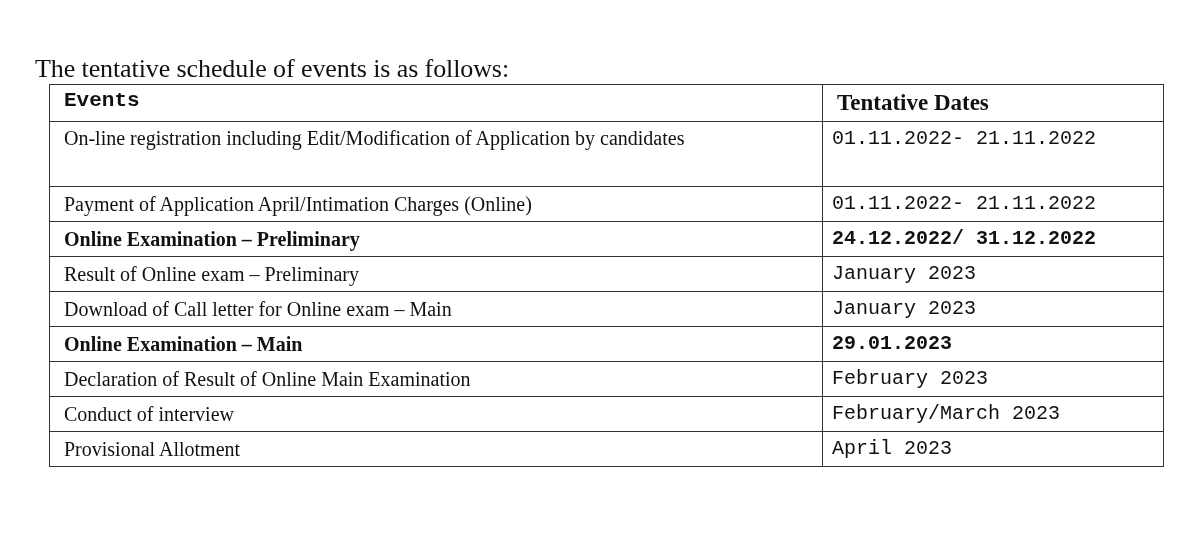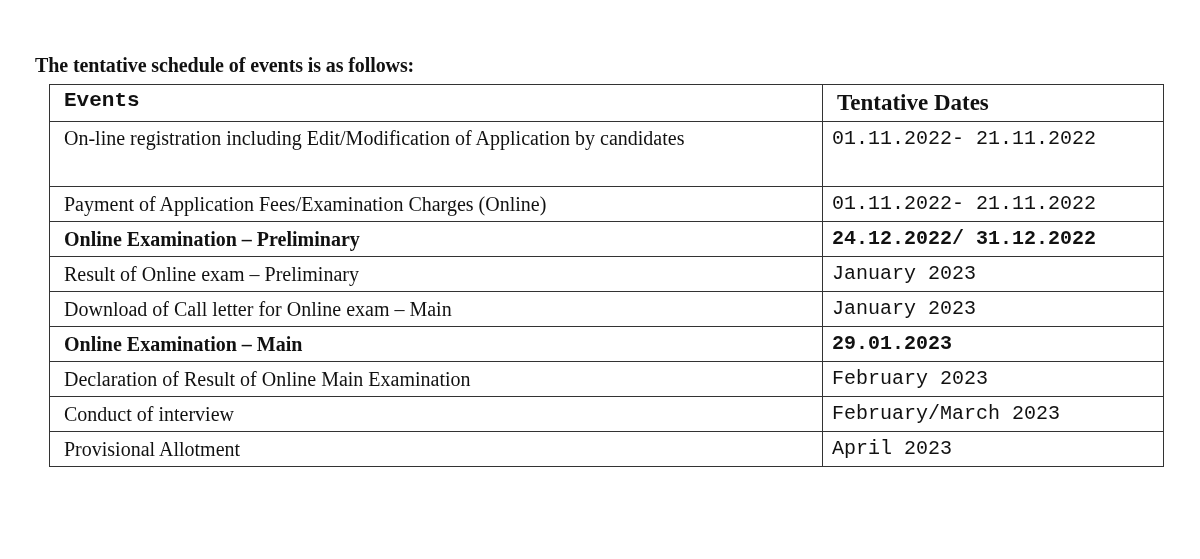--- a/index.html
+++ b/index.html
@@ -1,18 +1,18 @@
 <!DOCTYPE html>
 <html><head>
 <meta charset="utf-8">
 <style>
   html, body { margin: 0; padding: 0; background: #ffffff; }
   body { width: 1200px; height: 559px; position: relative; overflow: hidden;
          font-family: "Liberation Serif", "DejaVu Serif", serif; color: #111; }
-  .title { position: absolute; left: 35px; top: 54px; font-size: 20px; font-weight: bold; letter-spacing: -0.1px; }
+  .title { position: absolute; left: 35px; top: 54px; font-size: 26px; font-weight: normal; letter-spacing: -0.1px; }
   table.schedule { position: absolute; left: 49px; top: 84px; width: 1115px; border-collapse: collapse; }
   table.schedule td, table.schedule th { border: 1.5px solid #333; padding: 0 0 0 14px; vertical-align: top;
      font-size: 20px; line-height: 34px; text-align: left; font-weight: normal; }
   table.schedule th { font-weight: bold; height: 36px; line-height: 34px; }
   table.schedule th.events-h { font-size: 21px; line-height: 32px; font-family: Liberation Mono, monospace; }
   table.schedule th.dates-h { font-size: 23px; line-height: 36px; }
   table.schedule td.col-event { width: 758px; }
   table.schedule td.col-date { padding-left: 9px; font-family: Liberation Mono, monospace; }
   tr.tall td { height: 64px; }
   tr.tall td.col-event { line-height: 33px; }
@@ -30,21 +30,21 @@
       <th class="events-h">Events</th>
       <th class="dates-h">Tentative Dates</th>
     </tr>
   </thead>
   <tbody>
     <tr class="tall">
       <td class="col-event">On-line registration including Edit/Modification of Application by candidates</td>
       <td class="col-date">01.11.2022- 21.11.2022</td>
     </tr>
     <tr class="row">
-      <td class="col-event">Payment of Application Fees/Examination Charges (Online)</td>
+      <td class="col-event">Payment of Application April/Intimation Charges (Online)</td>
       <td class="col-date">01.11.2022- 21.11.2022</td>
     </tr>
     <tr class="row bold">
       <td class="col-event">Online Examination – Preliminary</td>
       <td class="col-date">24.12.2022/ 31.12.2022</td>
     </tr>
     <tr class="row">
       <td class="col-event">Result of Online exam – Preliminary</td>
       <td class="col-date">January 2023</td>
     </tr>

